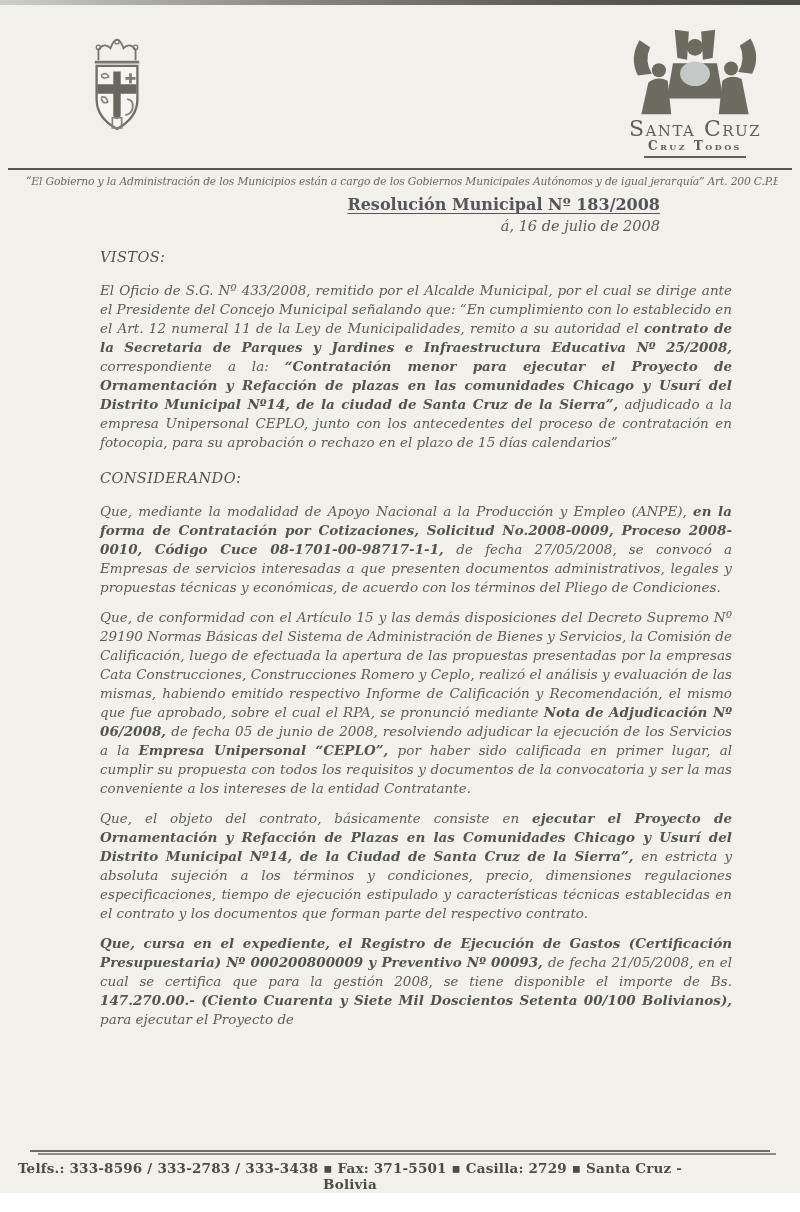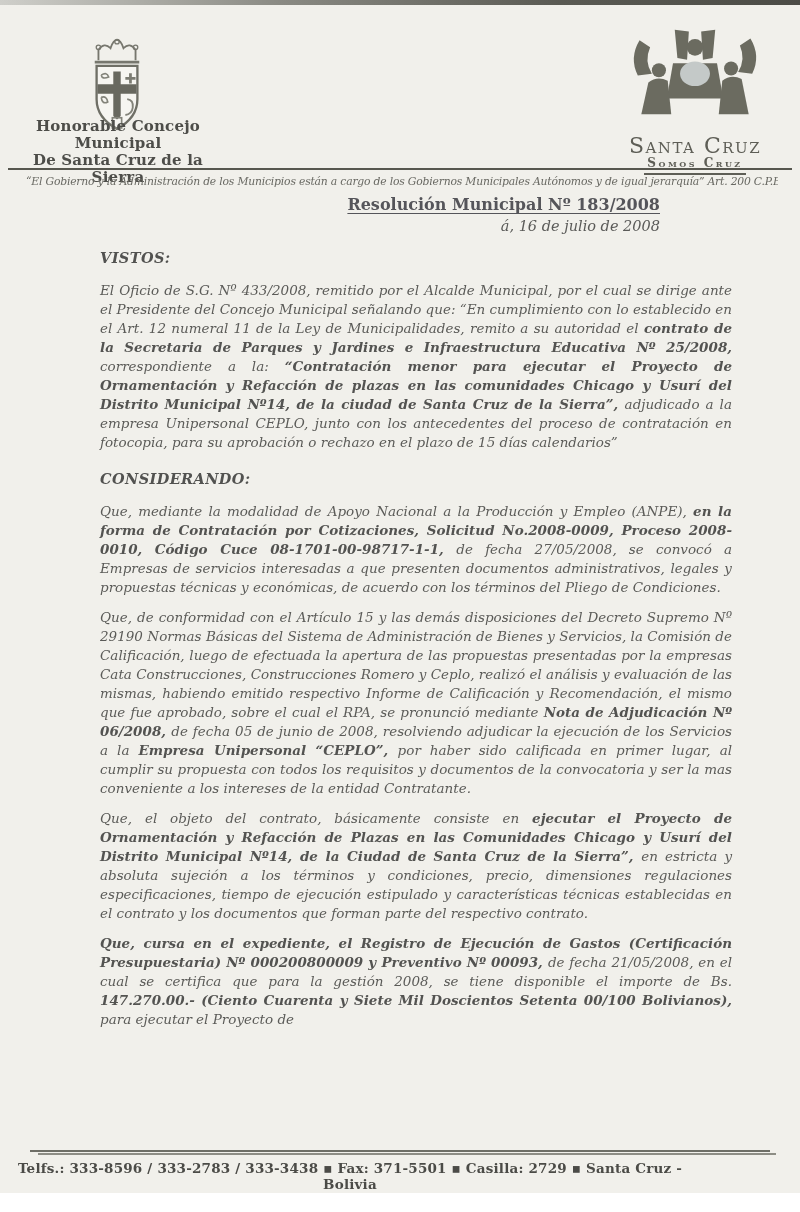--- a/index.html
+++ b/index.html
@@ -11,38 +11,38 @@
     background:linear-gradient(90deg,#cfcfca 0%,#8a8a83 35%,#5a5a53 70%,#4c4c46 100%); }
   .page { position:absolute; top:5px; left:0; width:800px; height:1188px; background:#f1f0eb; }
 
   
   .crest { position:absolute; left:70px; top:38px; width:94px; height:102px; }
   .org-name { position:absolute; left:12px; top:118px; width:212px; text-align:center;
     font-weight:bold; font-size:15px; line-height:17px; color:#4d4d49; letter-spacing:.2px; }
   .logo-block { position:absolute; top:28px; right:26px; width:158px; text-align:center; }
   .logo-figures { width:152px; height:88px; display:block; margin:0 auto; }
   .logo-title { font-variant:small-caps; font-size:22px; letter-spacing:1.5px; color:#5e5e56;
-    line-height:22px; margin-top:19px; }
+    line-height:22px; margin-top:2px; }
   .logo-subtitle { font-variant:small-caps; font-weight:bold; font-size:12px; letter-spacing:2.5px;
     color:#5e5e56; line-height:13px; }
   .logo-underline { width:102px; height:2px; background:#5e5e56; margin:3px auto 0; }
 
   .header-rule { position:absolute; top:168px; left:8px; width:784px; height:2px; background:#57574f; }
   .quote-line { position:absolute; top:175px; left:26px; width:752px; font-style:italic;
     font-size:10.8px; letter-spacing:-.2px; white-space:nowrap; overflow:hidden; color:#686862; }
 
   .title-block { position:absolute; top:195px; right:140px; text-align:right; }
   .res-title { font-weight:bold; font-size:16px; color:#55555a;
     text-decoration:underline; text-underline-offset:3px; }
   .res-date { font-style:italic; font-size:14.5px; color:#5a5a58; margin-top:4px; }
 
   
   .doc-body { position:absolute; left:100px; top:248px; width:632px; font-style:italic;
     font-size:13.5px; line-height:19px; color:#5b5b58; text-align:justify; }
-  .doc-heading { font-size:14.5px; letter-spacing:.4px; margin:17px 0 14px; color:#525250;font-weight:bold; }
+  .doc-heading { font-size:14.5px; letter-spacing:.4px; margin:17px 0 14px; color:#525250; }
   .doc-heading:first-child { margin-top:0; }
   .doc-para { margin-bottom:11px; }
   .run.bold { font-weight:700; color:#535351; }
 
   
   .footer-rule-a { position:absolute; top:1150px; left:30px; width:740px; height:2px; background:#6e6e66; }
   .footer-rule-b { position:absolute; top:1153px; left:38px; width:738px; height:2px; background:#8d8d85; }
   .footer-text { position:absolute; top:1160px; left:0; width:700px; text-align:center;
     font-weight:bold; font-size:13.5px; color:#4b4b47; letter-spacing:.2px; }
 </style>
@@ -61,45 +61,41 @@
     <line x1="26" y1="26" x2="74" y2="26" stroke="#77776e" stroke-width="3"></line>
     <path d="M28,30 h44 v36 q0,20 -22,32 q-22,-12 -22,-32 Z" fill="#f6f5f1" stroke="#6f6f66" stroke-width="2.5"></path>
     <path d="M46,36 h8 v14 h17 v10 h-17 v24 l-4,4 l-4,-4 v-24 h-17 v-10 h17 Z" fill="#68685f"></path>
     <path d="M63,38 h3 v4 h4 v3 h-4 v4 h-3 v-4 h-4 v-3 h4 Z" fill="#7c7c73"></path>
     <path d="M61,66 q7,1 6,9 q-1,7 -8,8" fill="none" stroke="#83837a" stroke-width="2"></path>
     <path d="M33,40 q6,-4 8,2 q-7,3 -8,-2" fill="none" stroke="#83837a" stroke-width="1.8"></path>
     <path d="M33,64 q6,-2 7,5 q-6,3 -7,-5" fill="none" stroke="#83837a" stroke-width="1.8"></path>
     <rect x="45" y="86" width="10" height="11" fill="none" stroke="#83837a" stroke-width="1.8"></rect>
   </svg>
 
-  <div class="org-name">
-    <div>Honorable Concejo Municipal</div>
-    <div>De Santa Cruz de la Sierra</div>
-  </div>
 
   <div class="logo-block">
     <svg class="logo-figures" viewBox="0 0 170 100">
       <g fill="#6b6b60">
         <path d="M62,2 L78,4 L76,36 L65,34 Z"></path>
         <path d="M92,4 L108,2 L105,34 L94,36 Z"></path>
         <path d="M60,40 L110,40 L117,80 L53,80 Z"></path>
         <circle cx="85" cy="22" r="9.5"></circle>
       </g>
       <ellipse cx="85" cy="52" rx="17" ry="14" fill="#c4c9c8"></ellipse>
       <g fill="#6b6b60">
         <path d="M20,54 Q10,34 22,14 L34,22 Q27,38 36,52 Z"></path>
         <circle cx="44" cy="48" r="8"></circle>
         <path d="M24,98 L58,98 L54,60 Q42,54 32,62 Z"></path>
         <path d="M150,52 Q160,32 148,12 L136,20 Q143,36 134,50 Z"></path>
         <circle cx="126" cy="46" r="8"></circle>
         <path d="M112,98 L146,98 L138,58 Q126,52 116,60 Z"></path>
       </g>
     </svg>
     <div class="logo-title">Santa Cruz</div>
-    <div class="logo-subtitle">Somos Cruz</div>
+    <div class="logo-subtitle">Cruz Todos</div>
     <div class="logo-underline"></div>
   </div>
 
   <div class="header-rule"></div>
   <div class="quote-line">“El Gobierno y la Administración de los Municipios están a cargo de los Gobiernos Municipales Autónomos y de igual jerarquía” Art. 200 C.P.E.</div>
 
   <div class="title-block">
     <div class="res-title">Resolución Municipal Nº 183/2008</div>
     <div class="res-date">á, 16 de julio de 2008</div>
   </div>

